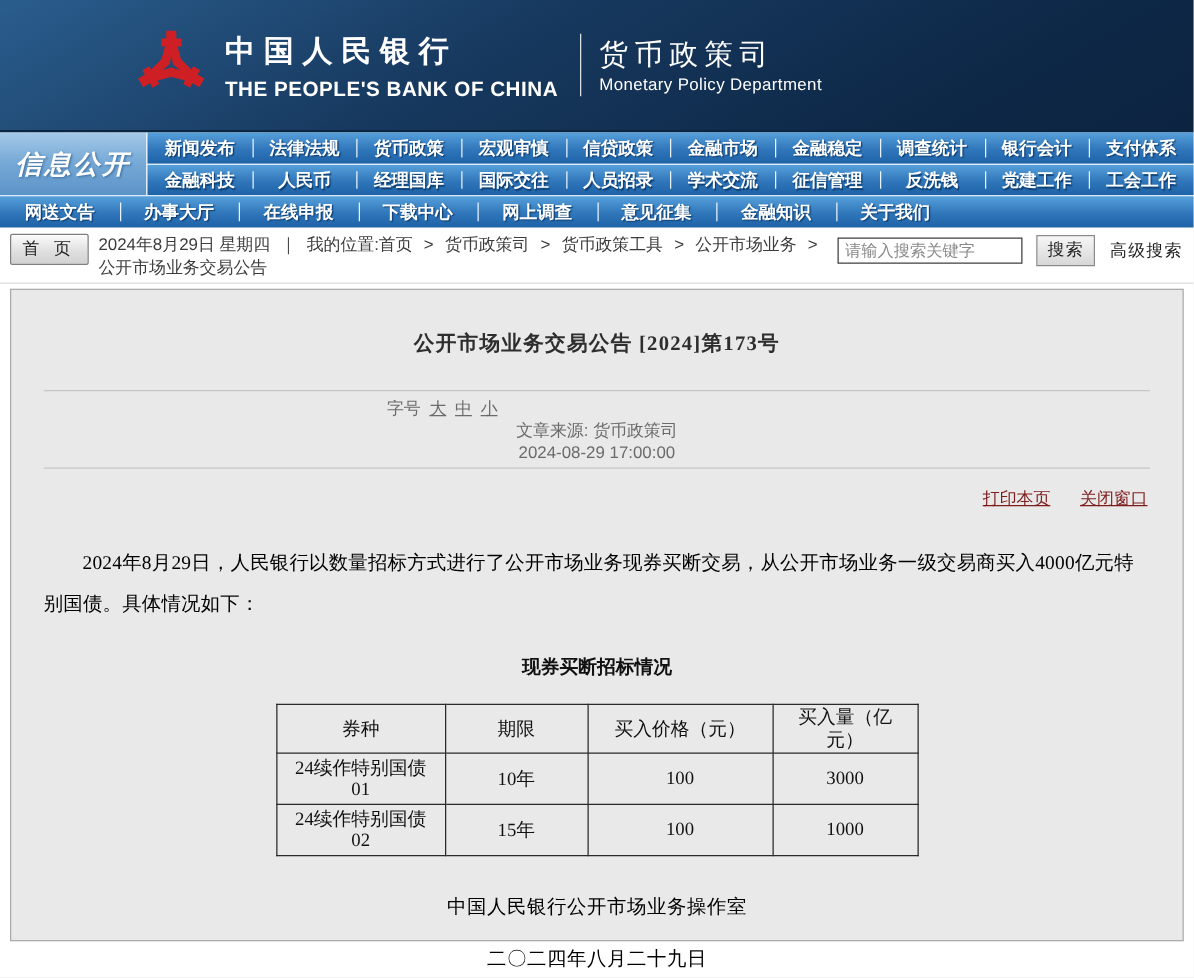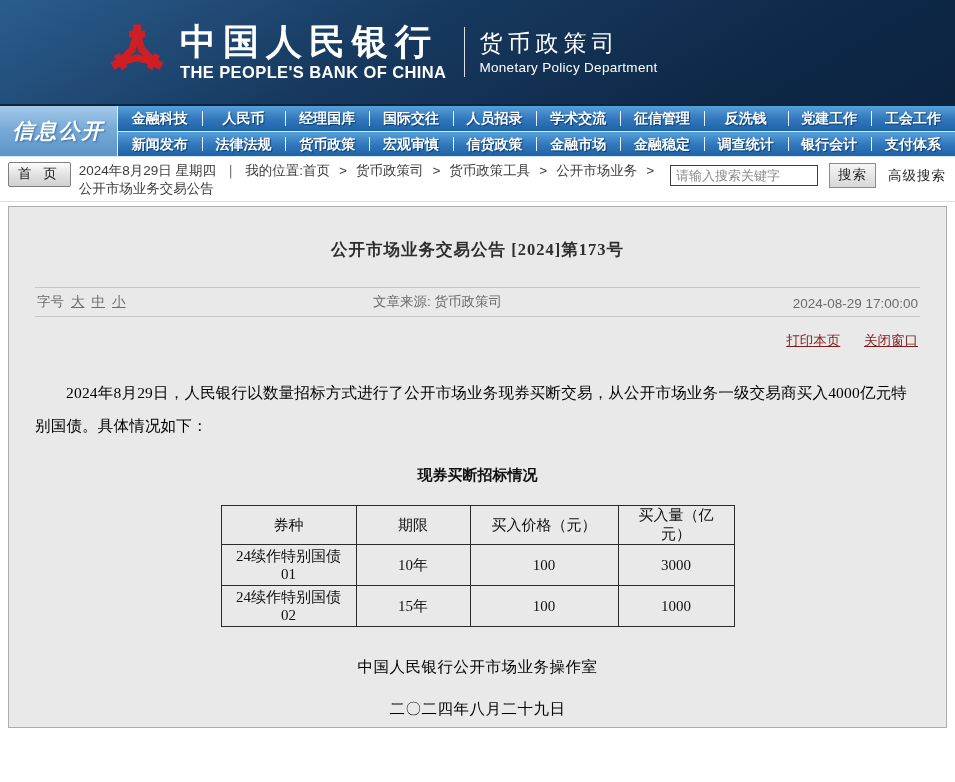--- a/index.html
+++ b/index.html
@@ -9,21 +9,21 @@
   }
   
   .site-header {
     height:104px;
     background:linear-gradient(150deg,#2a5d8d 0%,#17395f 40%,#0d2746 80%,#0c2440 100%);
     display:flex; align-items:center; padding-left:108px; position:relative;
   }
   .logo-emblem { width:58px; height:76px; margin-right:14px; flex:0 0 auto; }
   .bank-names { color:#fff; margin-right:16px; }
   .bank-cn {
-    font-family:"Liberation Serif", serif; font-weight:bold; font-size:36px;
+    font-family:"Liberation Serif", serif; font-weight:bold; font-size:24px;
     letter-spacing:7px; line-height:38px; white-space:nowrap;
   }
   .bank-en { font-size:16.5px; font-weight:bold; letter-spacing:0.4px; margin-top:2px; white-space:nowrap; }
   .hdr-divider { width:1px; height:50px; background:rgba(255,255,255,.85); margin:0 14px 0 2px; }
   .dept-names { color:#fff; }
   .dept-cn { font-size:23px; letter-spacing:5px; line-height:28px; }
   .dept-en { font-size:13.5px; margin-top:3px; letter-spacing:0.3px; }
 
   
   .main-nav { border-top:2px solid #0a2542; }
@@ -82,22 +82,22 @@
   
   .panel {
     margin:4px 8px 0; height:522px; background:#e9e9e9; border:1px solid #acacac;
     padding:0 26px; font-family:"Liberation Serif", serif;
   }
   .art-title {
     text-align:center; font-size:16.5px; font-weight:bold; color:#2e2e2e;
     padding:32px 0 26px; letter-spacing:1px;
   }
   .meta-row {
-    display:flex; align-items:flex-end; border-top:1px solid #c6c6c6; border-bottom:1px solid #c6c6c6;
-    padding:5px 2px; color:#6b6b6b; font-size:13.5px; font-family:"Liberation Sans",sans-serif;
+    display:flex; align-items:center; border-top:1px solid #c6c6c6; border-bottom:1px solid #c6c6c6;
+    padding:5px 2px; color:#6b6b6b; font-size:13.5px; font-family:"Liberation Sans",sans-serif;flex-direction:column;
   }
   .meta-left { width:336px; flex:0 0 auto; }
   .fs-link { color:#6b6b6b; text-decoration:underline; margin-left:7px; cursor:pointer; }
   .meta-mid { flex:1; }
   .meta-right { flex:0 0 auto; }
   .actions-row { text-align:right; padding:15px 2px 0; font-size:13.5px; font-family:"Liberation Sans",sans-serif; }
   .action-link { color:#7f1d1d; text-decoration:underline; margin-left:20px; cursor:pointer; }
   .art-body {
     margin-top:26px; font-size:15.5px; color:#000; line-height:33px; text-indent:2em;
     letter-spacing:0.2px;
@@ -140,47 +140,57 @@
     <div class="dept-cn">货币政策司</div>
     <div class="dept-en">Monetary Policy Department</div>
   </div>
 </div>
 
 <div class="main-nav" id="main-nav">
     <div class="nav-band">
       <div class="nav-tab">信息公开</div>
       <div class="nav-grid">
         <div class="nav-row">
+          <div class="nav-item">新闻发布</div>
+          <div class="nav-item">法律法规</div>
+          <div class="nav-item">货币政策</div>
+          <div class="nav-item">宏观审慎</div>
+          <div class="nav-item">信贷政策</div>
+          <div class="nav-item">金融市场</div>
+          <div class="nav-item">金融稳定</div>
+          <div class="nav-item">调查统计</div>
+          <div class="nav-item">银行会计</div>
+          <div class="nav-item">支付体系</div>
+        </div>
+        <div class="nav-row">
           <div class="nav-item">金融科技</div>
           <div class="nav-item">人民币</div>
           <div class="nav-item">经理国库</div>
           <div class="nav-item">国际交往</div>
           <div class="nav-item">人员招录</div>
           <div class="nav-item">学术交流</div>
           <div class="nav-item">征信管理</div>
           <div class="nav-item">反洗钱</div>
           <div class="nav-item">党建工作</div>
           <div class="nav-item">工会工作</div>
         </div>
-        <div class="nav-row">
-          <div class="nav-item">新闻发布</div>
-          <div class="nav-item">法律法规</div>
-          <div class="nav-item">货币政策</div>
-          <div class="nav-item">宏观审慎</div>
-          <div class="nav-item">信贷政策</div>
-          <div class="nav-item">金融市场</div>
-          <div class="nav-item">金融稳定</div>
-          <div class="nav-item">调查统计</div>
-          <div class="nav-item">银行会计</div>
-          <div class="nav-item">支付体系</div>
-        </div>
       </div>
     </div>
     <div class="nav-band">
       <div class="nav-grid">
+        <div class="nav-row">
+          <div class="nav-item">网送文告</div>
+          <div class="nav-item">办事大厅</div>
+          <div class="nav-item">在线申报</div>
+          <div class="nav-item">下载中心</div>
+          <div class="nav-item">网上调查</div>
+          <div class="nav-item">意见征集</div>
+          <div class="nav-item">金融知识</div>
+          <div class="nav-item">关于我们</div>
+        </div>
       </div>
     </div>
   </div>
 
 <div class="crumbbar">
   <button class="home-btn">首 页</button>
   <div class="search-area">
     <input class="search-input" value="" placeholder="请输入搜索关键字" style="">
     <button class="search-btn">搜索</button>
     <a class="adv-search">高级搜索</a>

